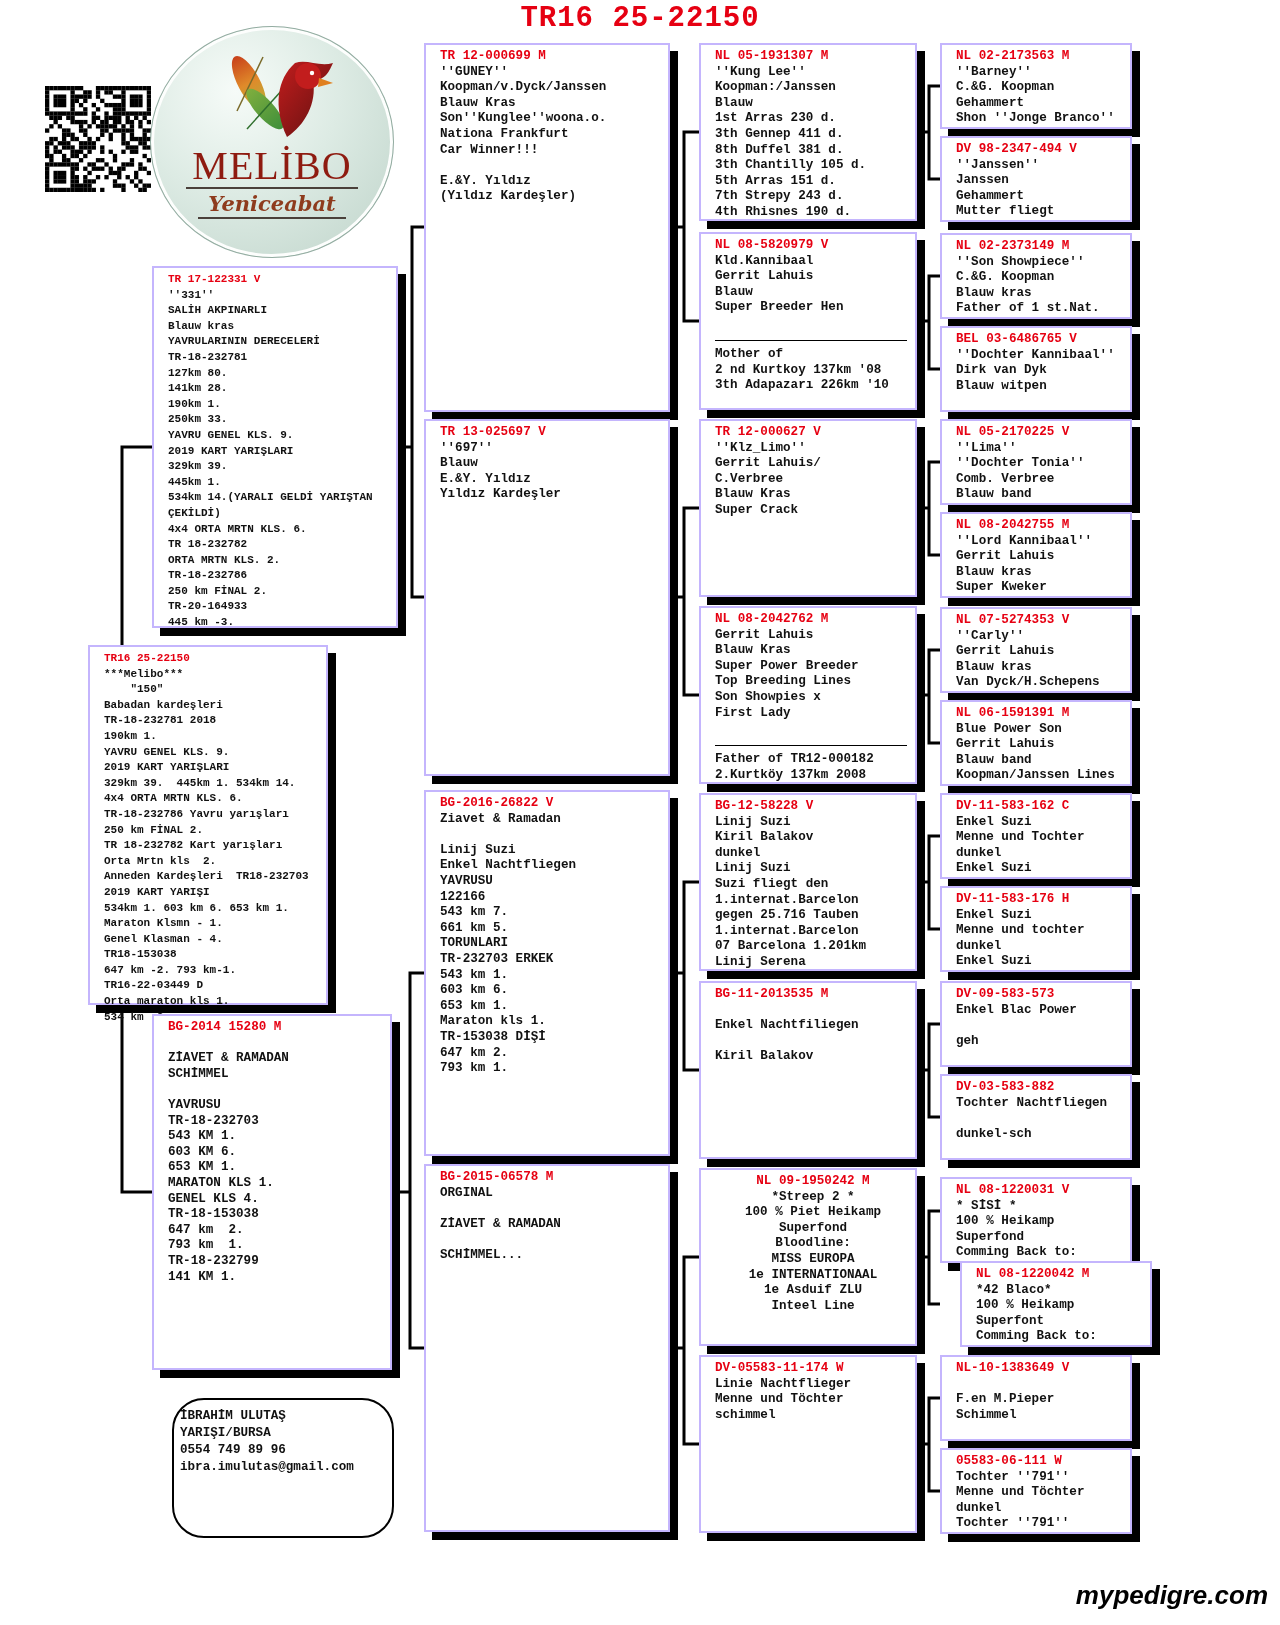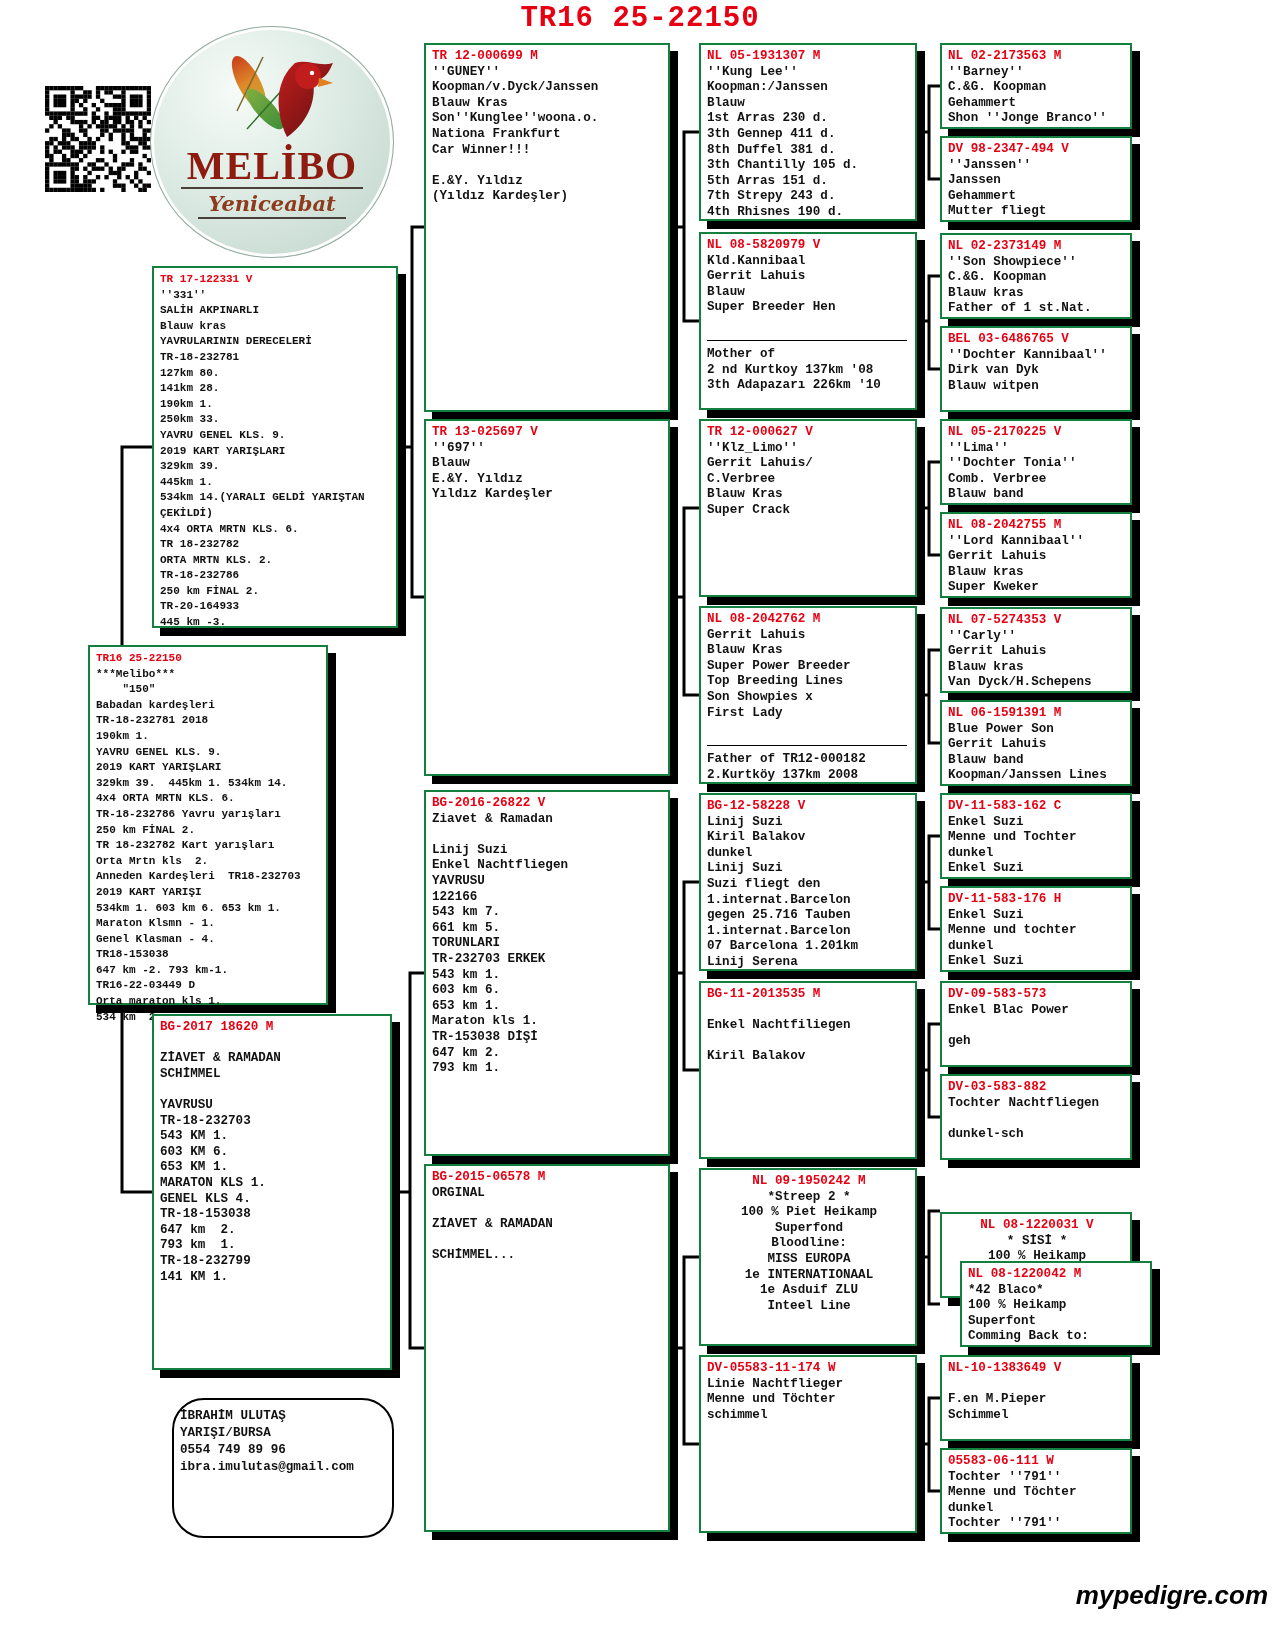--- a/index.html
+++ b/index.html
@@ -8,23 +8,23 @@
     font-family:"Liberation Mono","DejaVu Sans Mono",monospace;
     overflow:hidden;
   }
   #connectors{position:absolute;left:0;top:0;z-index:0;}
   .title{
     position:absolute;left:400px;top:2px;width:480px;text-align:center;
     font-size:29px;font-weight:700;letter-spacing:1px;color:#e60012;z-index:3;
     font-family:"Liberation Mono","DejaVu Sans Mono",monospace;
   }
   .box{
-    position:absolute;background:#ffffff;border:2px solid #15803d;
+    position:absolute;background:#ffffff;border:2px solid #c4b5fd;
     box-shadow:8px 8px 0 0 #000;z-index:2;box-sizing:border-box;
-    padding:4px 4px 2px 6px;font-size:12.6px;font-weight:700;color:#111;
+    padding:4px 4px 2px 14px;font-size:12.6px;font-weight:700;color:#111;
   }
   .box.small-font{font-size:11px;}
   .box .hdr{color:#e60012;line-height:15.6px;white-space:pre;}
   .box .lines div{line-height:15.6px;white-space:pre;overflow:hidden;}
   .box .lines .sep{position:relative;}
   .box .lines .sep::after{
     content:"";position:absolute;left:0;right:4px;top:55%;border-top:1.5px solid #000;
   }
   .contact{
     position:absolute;border:2px solid #000;background:#fff;z-index:2;
@@ -37,21 +37,21 @@
     font-family:"Liberation Sans","DejaVu Sans",sans-serif;
   }
   .logo{
     position:absolute;left:150px;top:26px;width:242px;height:230px;border-radius:50%;
     background:radial-gradient(circle at 35% 28%,#f6fbf8 0%,#ddebe4 45%,#bed3c9 100%);
     border:1px solid #93aca1;box-shadow:inset 0 0 0 3px #fdfefd;z-index:3;
     display:flex;flex-direction:column;align-items:center;
   }
   .logo .bird{margin-top:18px;}
   .logo .brand{
-    font-family:"Liberation Serif","DejaVu Serif",serif;font-weight:700;
+    font-family:"Liberation Serif","DejaVu Serif",serif;font-weight:400;
     font-size:40px;letter-spacing:1px;color:#8e1b10;line-height:38px;margin-top:-6px;
     border-bottom:2px solid #4a403a;padding:0 6px 2px 6px;
   }
   .logo .sub{
     font-family:"DejaVu Serif","Liberation Serif",serif;font-style:italic;font-weight:700;
     font-size:21px;color:#8e3b1d;border-bottom:2px solid #4a403a;padding:0 10px 1px 10px;margin-top:2px;
   }
   .qr{position:absolute;left:45px;top:86px;width:106px;height:106px;z-index:3;}
 </style>
 </head>
@@ -490,21 +490,21 @@
       <div>Maraton Klsmn - 1.</div>
       <div>Genel Klasman - 4.</div>
       <div>TR18-153038</div>
       <div>647 km -2. 793 km-1.</div>
       <div>TR16-22-03449 D</div>
       <div>Orta maraton kls 1.</div>
       <div>534 km  2.</div>
     </div>
 </div>
 <div class="box" style="left:152px;top:1014px;width:240px;height:356px;">
-  <div class="hdr">BG-2017 18620 M</div>
+  <div class="hdr">BG-2014 15280 M</div>
   <div class="lines">
       <div>&nbsp;</div>
       <div>ZİAVET &amp; RAMADAN</div>
       <div>SCHİMMEL</div>
       <div>&nbsp;</div>
       <div>YAVRUSU</div>
       <div>TR-18-232703</div>
       <div>543 KM 1.</div>
       <div>603 KM 6.</div>
       <div>653 KM 1.</div>
@@ -772,21 +772,21 @@
     </div>
 </div>
 <div class="box" style="left:940px;top:1074px;width:192px;height:86px;">
   <div class="hdr">DV-03-583-882</div>
   <div class="lines">
       <div>Tochter Nachtfliegen</div>
       <div>&nbsp;</div>
       <div>dunkel-sch</div>
     </div>
 </div>
-<div class="box" style="left:940px;top:1212px;width:192px;height:86px;text-align:center;">
+<div class="box" style="left:940px;top:1177px;width:192px;height:86px;">
   <div class="hdr">NL 08-1220031 V</div>
   <div class="lines">
       <div>* SİSİ *</div>
       <div>100 % Heikamp</div>
       <div>Superfond</div>
       <div>Comming Back to:</div>
     </div>
 </div>
 <div class="box" style="left:920px;top:1261px;width:192px;height:86px;margin-left:40px;">
   <div class="hdr">NL 08-1220042 M</div>

